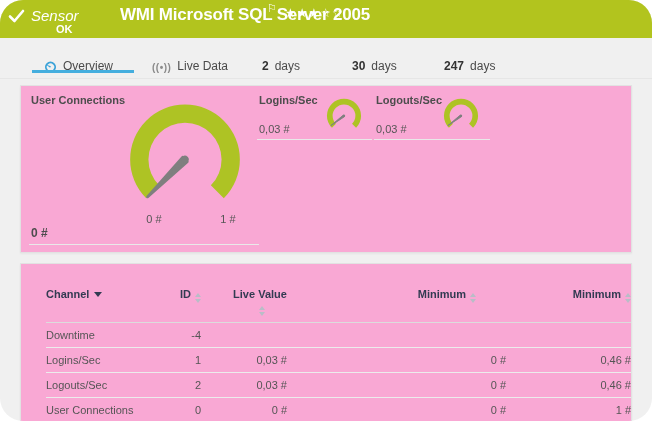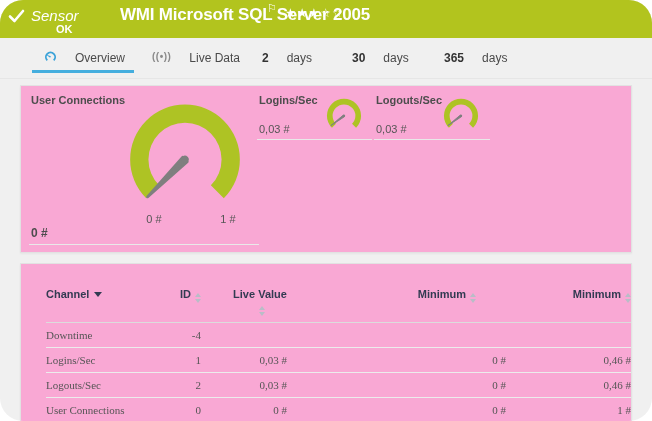--- a/index.html
+++ b/index.html
@@ -12,21 +12,21 @@
   .topbar{position:absolute;left:0;top:0;width:652px;height:38px;background:var(--green,#b2c41e);color:#fff;}
   .check-icon{position:absolute;left:8px;top:9px;width:17px;height:14px;}
   .kind-label{position:absolute;left:31px;top:7px;font-size:15px;font-style:italic;}
   .sensor-title{position:absolute;left:88px;top:5px;font-size:17px;font-weight:bold;letter-spacing:-0.2px;margin-left:32px;}
   .flag-icon{position:absolute;left:267px;top:2px;font-size:11px;}
   .stars{position:absolute;left:285px;top:6px;font-size:12px;letter-spacing:1px;}
   .stars .empty{opacity:.85;}
   .status-ok{position:absolute;left:56px;top:23px;font-size:11px;font-weight:bold;}
   
   .tabbar{position:absolute;left:0;top:38px;width:652px;height:40px;border-bottom:1px solid #e6e6e6;}
-  .tab{position:absolute;top:13px;height:22px;display:flex;align-items:flex-start;gap:18px;
+  .tab{position:absolute;top:13px;height:22px;display:flex;align-items:flex-end;gap:6px;
        font-size:12px;color:#4a4a4a;cursor:pointer;white-space:nowrap;}
   .tab .num{font-weight:bold;color:#333;}
   .tab-underline{position:absolute;left:32px;top:32px;width:102px;height:3px;background:var(--blue,#45aede);}
   .live-icon{font-size:10px;color:#8a8a8a;letter-spacing:.5px;font-weight:bold;}
   
   .panel{position:absolute;background:#f9a8d4;border:1px solid #e2e2e2;box-shadow:0 1px 2px rgba(0,0,0,.05);}
   #panel-gauges{left:20px;top:85px;width:610px;height:166px;}
   #panel-table{left:20px;top:263px;width:610px;height:158px;}
   .sec-label{position:absolute;font-size:11px;font-weight:bold;color:#4d4d4d;}
   .value{position:absolute;font-size:11px;color:#555;}
@@ -36,21 +36,21 @@
   .gauge{position:absolute;}
   .gauge .arc{fill:var(--gauge,#aec324);}
   .gauge .needle polygon{fill:var(--needle,#7f7f7f);stroke:var(--needle,#7f7f7f);stroke-width:3;stroke-linejoin:round;}
   .gauge .needle circle{fill:var(--needle,#7f7f7f);}
   
   #channel-table{border-collapse:collapse;table-layout:fixed;width:585px;margin-left:25px;font-size:11px;}
   #channel-table th{color:var(--tableHeader,#333b52);font-weight:bold;text-align:right;
        vertical-align:top;padding:24px 0 6px;line-height:13px;border-bottom:1px solid #dcdcdc;cursor:pointer;}
   #channel-table th.ch{text-align:left;}
   #channel-table th.pad-min{padding-right:30px;}
-  #channel-table td{color:#555;text-align:right;height:24px;border-bottom:1px solid #ececec;padding:0;font-family:Liberation Serif, serif;}
+  #channel-table td{color:#555;text-align:right;height:24px;border-bottom:1px solid #ececec;padding:0;}
   #channel-table td.ch{text-align:left;}
   .lv-wrap{display:inline-block;width:54px;text-align:center;}
   .caret{display:inline-block;margin-left:5px;width:0;height:0;border-left:4px solid transparent;
        border-right:4px solid transparent;border-top:5px solid var(--tableHeader,#333b52);vertical-align:1px;}
   .sort-icon{display:inline-flex;flex-direction:column;margin-left:4px;vertical-align:1px;}
   .sort-icon i{display:block;width:0;height:0;border-left:3px solid transparent;border-right:3px solid transparent;}
   .sort-icon .up{border-bottom:4px solid #b9bdc7;margin-bottom:2px;}
   .sort-icon .down{border-top:4px solid #b9bdc7;}
 </style>
 </head>
@@ -85,21 +85,21 @@
     </div>
     <div class="tab" style="left:262px">
       <span class="num">2</span>
       <span>days</span>
     </div>
     <div class="tab" style="left:352px">
       <span class="num">30</span>
       <span>days</span>
     </div>
     <div class="tab" style="left:444px">
-      <span class="num">365</span>
+      <span class="num">247</span>
       <span>days</span>
     </div>
     <div class="tab-underline"></div>
   </div>
 
   <div class="panel" id="panel-gauges">
 
     <div class="sec-label" style="left:10px;top:8px">User Connections</div>
 
     <svg class="gauge" style="left:100px;top:13px;width:128px;height:119px" viewBox="0 0 140 130">

